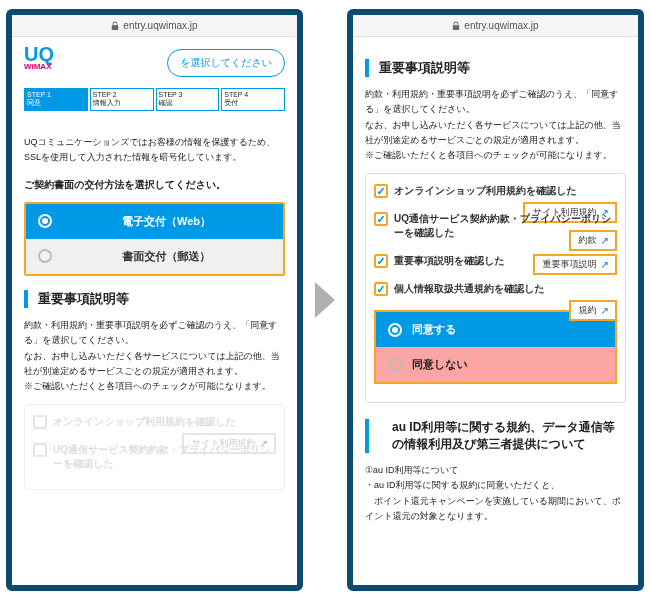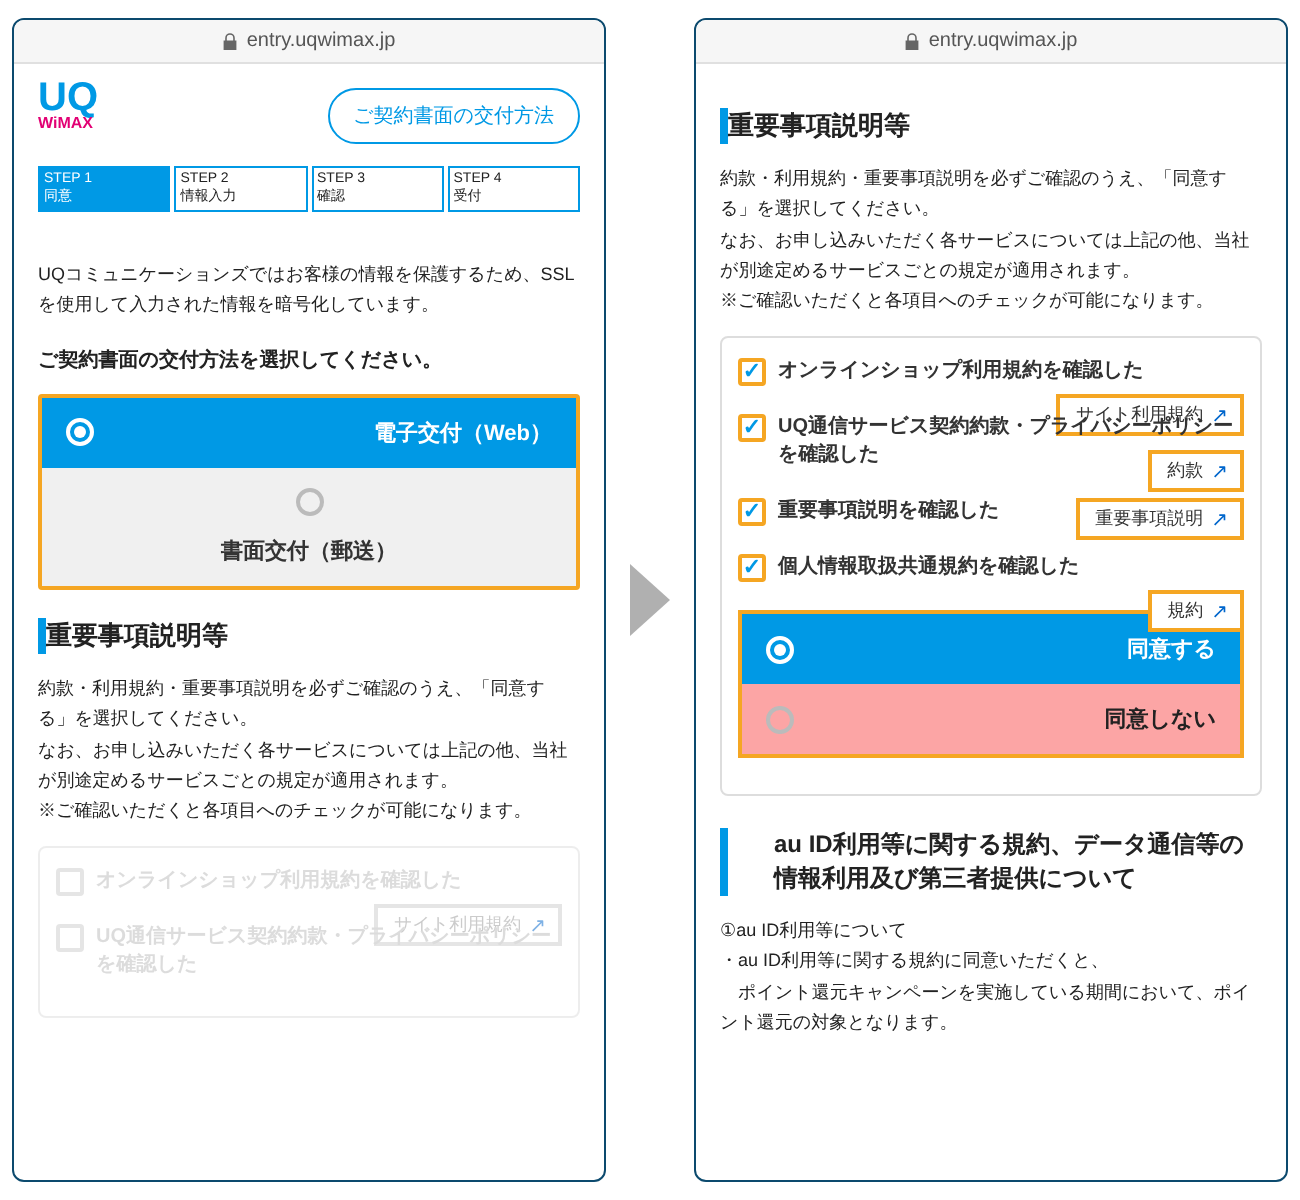--- a/index.html
+++ b/index.html
@@ -1,85 +1,85 @@
 <!DOCTYPE html>
 <html><head>
 <meta charset="utf-8">
 <style>
 * { box-sizing: border-box; margin: 0; padding: 0; }
 body { font-family: -apple-system, "Hiragino Sans", "Meiryo", sans-serif; background: #fff; width: 650px; height: 600px; overflow: hidden; display: flex; gap: 10px; padding: 6px; align-items: center; }
-.phone { flex: 1; max-width: 300px; height: 582px; border: 1px solid #0c4a6e; border-radius: 6px; overflow: hidden; background: #fff; font-size: 10px; color: #222; }
+.phone { flex: 1; max-width: 300px; height: 582px; border: 6px solid #0c4a6e; border-radius: 6px; overflow: hidden; background: #fff; font-size: 10px; color: #222; }
 .urlbar { height: 22px; background: #f6f6f6; border-bottom: 1px solid #e0e0e0; display: flex; align-items: center; justify-content: center; font-size: 10px; color: #555; gap: 4px; }
 .lock { width: 8px; height: 10px; }
 .content { padding: 8px 12px 12px; }
 .logo { color: #0099e5; font-weight: 900; font-size: 20px; line-height: 0.9; }
 .logo .sub { font-size: 8px; font-weight: 700; color: #e20074; display: block; }
 .close-btn { float: right; border: 1px solid #0099e5; color: #0099e5; background: #fff; border-radius: 14px; padding: 6px 12px; font-size: 10px; margin-top: 4px; }
 .steps { display: flex; gap: 2px; margin: 18px 0 12px; clear: both; }
 .step { flex: 1; border: 1px solid #0099e5; font-size: 7px; padding: 2px 2px; position: relative; }
 .step.active { background: #0099e5; color: #fff; }
 .step .n { font-size: 7px; display: block; }
 .desc { font-size: 9px; line-height: 1.6; margin: 24px 0 14px; }
-.h1 { border-left: 4px solid #0099e5; padding-left: 0; font-size: 13px; font-weight: 700; margin: 14px 0 10px; }
+.h1 { border-left: 4px solid #0099e5; padding-left: 10px; font-size: 13px; font-weight: 700; margin: 14px 0 10px; }
 .subh { font-size: 10px; font-weight: 700; margin-bottom: 10px; }
 .radio-box { border: 2px solid #f5a623; border-radius: 2px; }
 .radio-row { display: flex; align-items: center; padding: 10px 12px; gap: 10px; font-size: 11px; font-weight: 700; }
 .radio-row.sel { background: #0099e5; color: #fff; }
-.radio-row.unsel { background: #f0f0f0; color: #333; flex-direction: column; }
+.radio-row.unsel { background: #f0f0f0; color: #333; }
 .radio-circle { width: 14px; height: 14px; border-radius: 50%; border: 2px solid currentColor; position: relative; flex-shrink: 0; }
 .radio-circle.on::after { content: ""; position: absolute; inset: 2px; border-radius: 50%; background: currentColor; }
 .radio-row.unsel .radio-circle { border-color: #bbb; }
 .note { font-size: 9px; line-height: 1.7; margin: 8px 0 10px; }
 .check-group { border: 1px solid #ddd; border-radius: 4px; padding: 10px 8px 18px; }
 .check-item { position: relative; margin-bottom: 14px; }
 .check-item .row { display: flex; align-items: flex-start; gap: 6px; font-size: 10px; font-weight: 700; color: #333; line-height: 1.4; }
 .check-item.disabled .row { color: #bbb; }
 .chk { width: 14px; height: 14px; border: 2px solid #f5a623; border-radius: 2px; flex-shrink: 0; display: flex; align-items: center; justify-content: center; }
 .chk.on::after { content: "✓"; color: #0099e5; font-size: 11px; font-weight: 900; }
 .check-item.disabled .chk { border-color: #ccc; }
 .linkpill { position: absolute; right: 0; top: 18px; border: 2px solid #f5a623; background: #fff; color: #333; font-size: 9px; padding: 2px 6px 2px 8px; display: flex; align-items: center; gap: 4px; }
 .check-item.disabled .linkpill { border-color: #ccc; color: #999; }
 .ext { color: #0066cc; font-size: 10px; }
 .agree-box { border: 2px solid #f5a623; margin-top: 10px; }
-.agree-box .radio-row { justify-content: space-between; }
+.agree-box .radio-row { justify-content: flex-start; }
 .arrow-wrap { display: flex; align-items: center; justify-content: center; width: 24px; }
 .arrow { width: 0; height: 0; border-top: 18px solid transparent; border-bottom: 18px solid transparent; border-left: 20px solid #b0b0b0; }
 .h2mini { font-size: 12px; font-weight: 700; border-left: 4px solid #0099e5; padding-left: 23px; margin: 16px 0 10px; line-height: 1.4; }
 .bodytext { font-size: 9px; line-height: 1.7; }
 .cut { opacity: 0.5; }
 </style>
 </head>
 <body>
 
 <div class="phone">
   <div class="urlbar">
     <svg class="lock" viewBox="0 0 10 12">
         <path fill="#666" d="M2 5V3.5a3 3 0 016 0V5h1v6H1V5h1zm1 0h4V3.5a2 2 0 00-4 0V5z"></path>
       </svg>
     <span>entry.uqwimax.jp</span>
   </div>
   <div class="content">
-    <button class="close-btn">ご契約書面の交付方法</button>
+    <button class="close-btn">を選択してください</button>
     <div class="logo">
       <span>UQ</span><span class="sub">WiMAX</span>
     </div>
     <div class="steps">
       <div class="step active"><span class="n">STEP 1</span><span>同意</span></div>
       <div class="step"><span class="n">STEP 2</span><span>情報入力</span></div>
       <div class="step"><span class="n">STEP 3</span><span>確認</span></div>
       <div class="step"><span class="n">STEP 4</span><span>受付</span></div>
     </div>
     <p class="desc">UQコミュニケーションズではお客様の情報を保護するため、SSLを使用して入力された情報を暗号化しています。</p>
 
     <p class="subh">ご契約書面の交付方法を選択してください。</p>
 
     <div class="radio-box">
       <div class="radio-row sel">
         <span class="radio-circle on"></span>
-        <span style="flex:1;text-align:right;">電子交付（Web）</span>
+        <span style="flex:1;text-align:center;">電子交付（Web）</span>
       </div>
       <div class="radio-row unsel">
         <span class="radio-circle"></span>
         <span style="flex:1;text-align:center;">書面交付（郵送）</span>
       </div>
     </div>
 
     <h2 class="h1">重要事項説明等</h2>
     <p class="note" style="white-space:pre-line;">約款・利用規約・重要事項説明を必ずご確認のうえ、「同意する」を選択してください。
 なお、お申し込みいただく各サービスについては上記の他、当社が別途定めるサービスごとの規定が適用されます。

